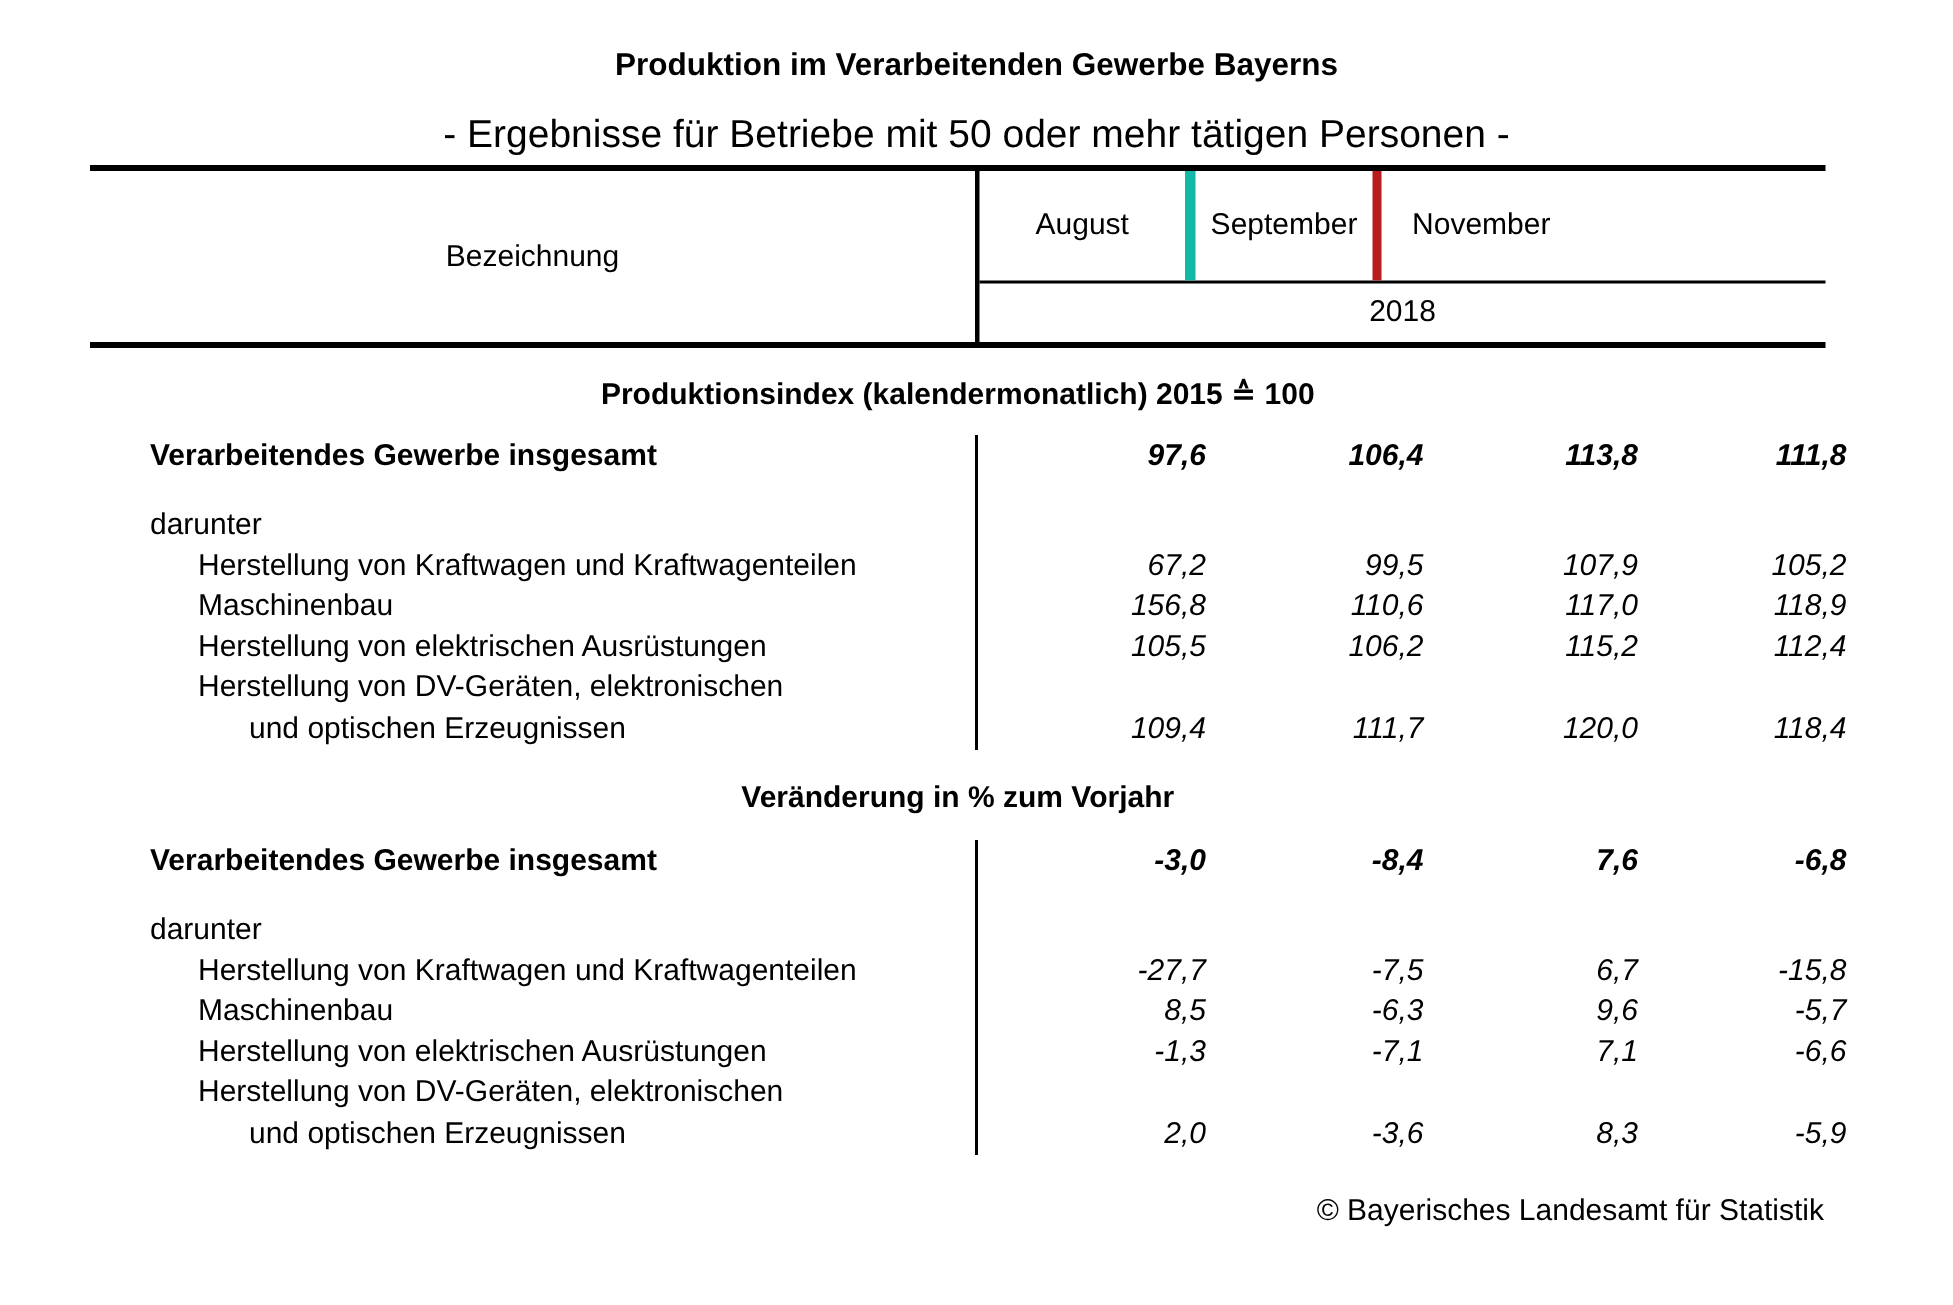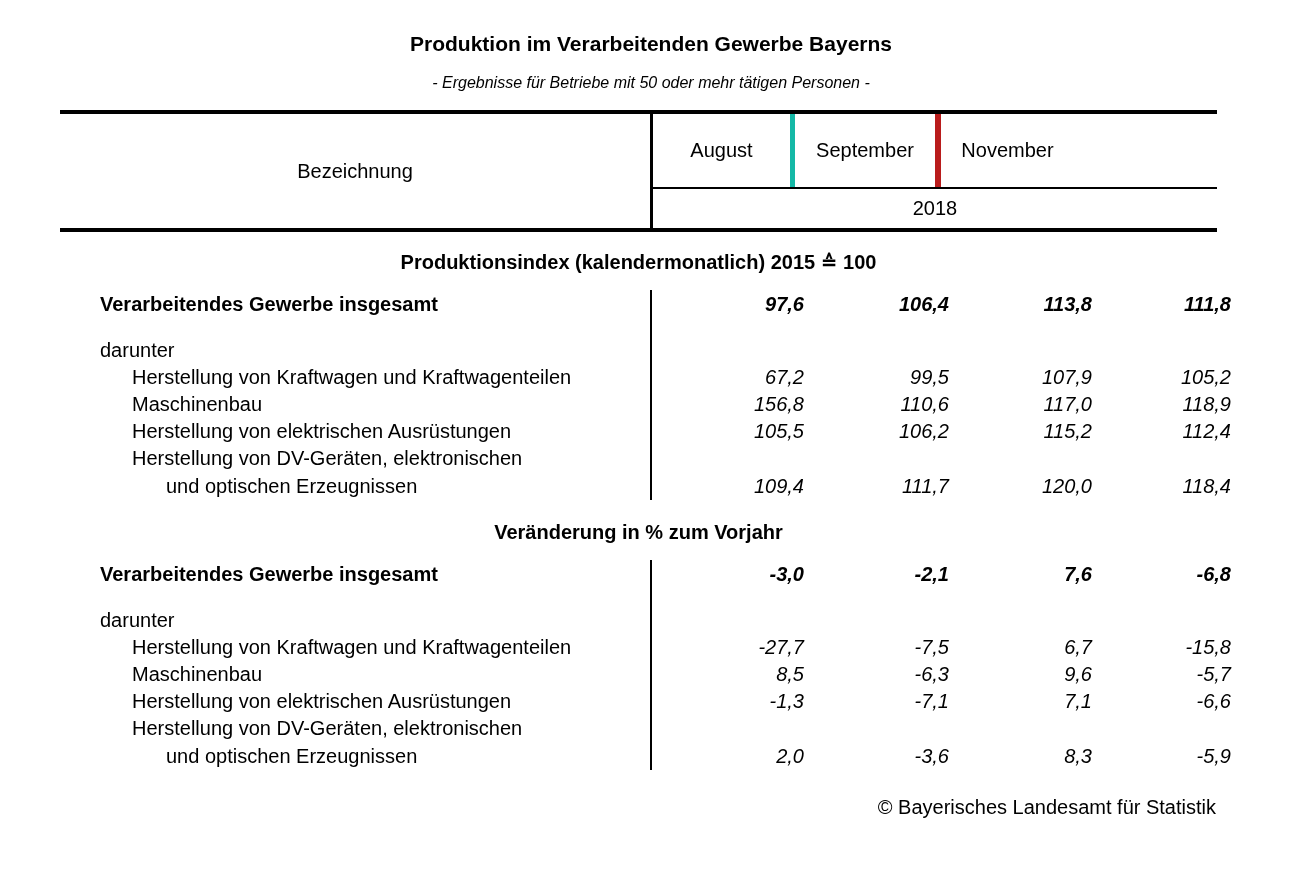--- a/index.html
+++ b/index.html
@@ -5,34 +5,34 @@
   html,body{margin:0;padding:0;}
   body{
     width:1302px;height:870px;position:relative;background:#ffffff;color:#000;
     font-family:"Liberation Sans","DejaVu Sans",sans-serif;font-size:20px;
     overflow:hidden;
   }
   .abs{position:absolute;}
 
   
   .title{left:0;top:32px;width:1302px;text-align:center;font-weight:bold;font-size:21px;}
-  .subtitle{left:0;top:74px;width:1302px;text-align:center;font-size:16px;font-style:italic;}
+  .subtitle{left:0;top:74px;width:1302px;text-align:center;font-size:26px;}
 
   
   .headbox{
     left:60px;top:110px;width:1157px;height:122px;box-sizing:border-box;
     border-top:4px solid #000;border-bottom:4px solid #000;
     display:flex;
   }
   .bez-cell{width:590px;display:flex;align-items:center;justify-content:center;}
   .months-wrap{flex:1;border-left:3px solid #000;display:flex;flex-direction:column;}
   .months-row{height:75px;box-sizing:border-box;border-bottom:2px solid #000;display:flex;}
   .mcell{box-sizing:border-box;display:flex;align-items:center;justify-content:center;}
   .mcell.c1{width:137px;}
-  .mcell.c2{width:145px;border-left:5px solid #14b8a6;}
+  .mcell.c2{width:125px;border-left:7px solid #14b8a6;}
   .mcell.c3{width:143px;border-left:3px solid #000;}
   .mcell.c4{width:139px;border-left:6px solid #b91c1c;}
   .year-row{flex:1;display:flex;align-items:center;justify-content:center;}
 
   
   .sect-head{left:60px;width:1157px;text-align:center;font-weight:bold;font-size:20px;}
   .sect-head.s1{top:250px;}
   .sect-head.s2{top:521px;}
 
   
@@ -135,21 +135,21 @@
 </div>
 
 <div class="abs sect-head s2">Veränderung in % zum Vorjahr</div>
 
 <div class="abs vline s2"></div>
 
 <div class="abs rows-block s2">
   <div class="trow total h-total">
     <div class="lcell">Verarbeitendes Gewerbe insgesamt</div>
     <div class="vcell c1">-3,0</div>
-    <div class="vcell c2">-2,1</div>
+    <div class="vcell c2">-8,4</div>
     <div class="vcell c3">7,6</div>
     <div class="vcell c4">-6,8</div>
   </div>
   <div class="trow h-gap"></div>
   <div class="trow h-row">
     <div class="lcell">darunter</div>
   </div>
   <div class="trow h-row">
     <div class="lcell ind1">Herstellung von Kraftwagen und Kraftwagenteilen</div>
     <div class="vcell c1">-27,7</div>

